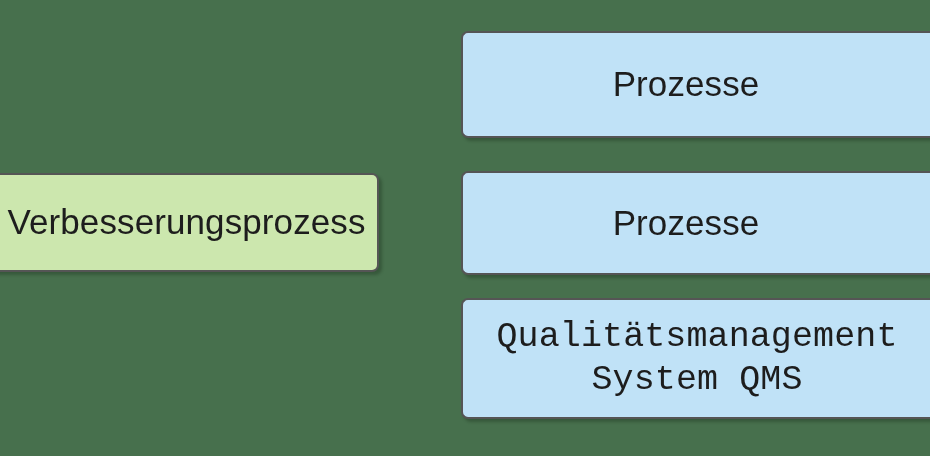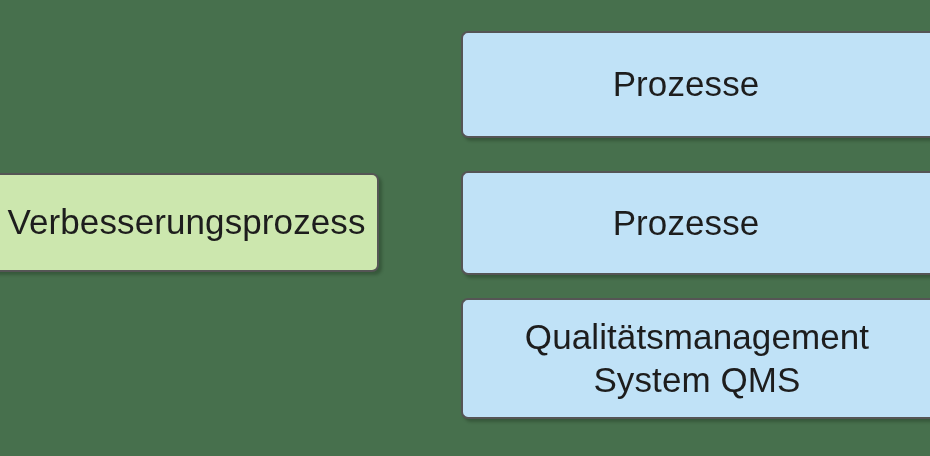--- a/index.html
+++ b/index.html
@@ -78,20 +78,21 @@
     border-right: none;
     border-top-right-radius: 0;
     border-bottom-right-radius: 0;
   }
   .node-label {
     display: block;
     white-space: pre-line;
   }
   #node-qms .node-label {
     padding-right: 30px;
+    font-family: Liberation Mono, monospace;
   }
   #node-produkte .node-label,
   #node-prozesse .node-label {
     padding-right: 52px;
   }
   #node-verbesserungsprozess .node-label {
     padding-left: 26px;
   }
 </style>
 </head>

